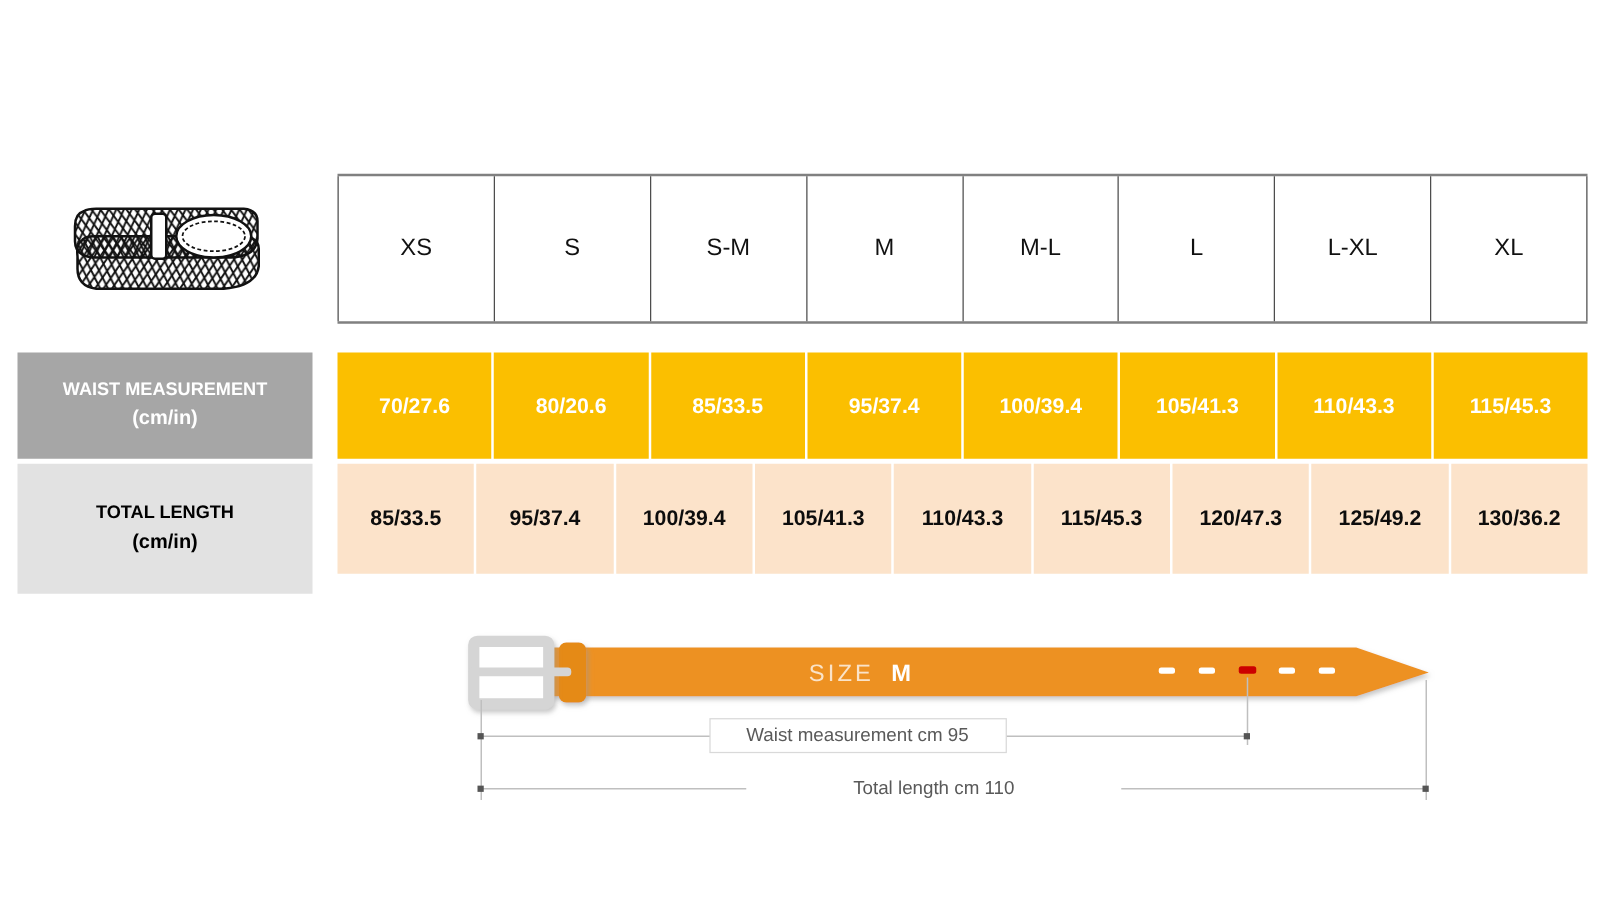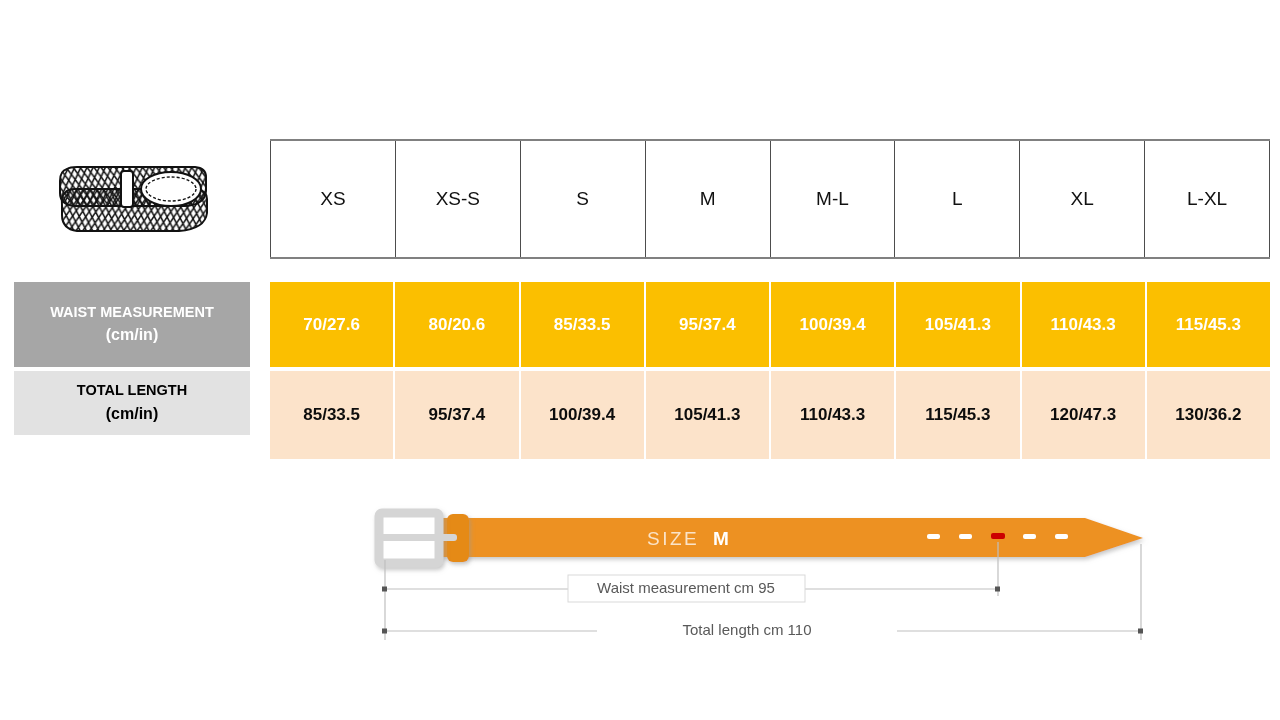--- a/index.html
+++ b/index.html
@@ -88,21 +88,21 @@
     box-sizing: border-box;
   }
   #waist-label {
     top: 282px;
     height: 85px;
     background: #A6A6A6;
     color: #ffffff;
   }
   #length-label {
     top: 371px;
-    height: 64px;
+    height: 104px;
     background: #E2E2E2;
     color: #000000;
   }
   .row-label .unit { font-size: 16px; font-weight: bold; }
 
   
   #belt-diagram {
     position: absolute;
     left: 365px;
     top: 498px;
@@ -130,27 +130,27 @@
 
     <rect x="66" y="28" width="12" height="36" rx="3" fill="#fff" stroke="#111" stroke-width="2"></rect>
 
     <ellipse cx="116" cy="46" rx="30" ry="17" fill="#fff" stroke="#111" stroke-width="2"></ellipse>
     <ellipse cx="116" cy="46" rx="25" ry="12" fill="#fff" stroke="#111" stroke-width="1.4" stroke-dasharray="3 2"></ellipse>
   </svg>
 </div>
 
 <div id="size-header-row">
   <div class="hdr-cell">XS</div>
-  <div class="hdr-cell">XS-S</div>
   <div class="hdr-cell">S</div>
+  <div class="hdr-cell">S-M</div>
   <div class="hdr-cell">M</div>
   <div class="hdr-cell">M-L</div>
   <div class="hdr-cell">L</div>
+  <div class="hdr-cell">L-XL</div>
   <div class="hdr-cell">XL</div>
-  <div class="hdr-cell">L-XL</div>
 </div>
 
 <div class="row-label" id="waist-label">
   <span>WAIST MEASUREMENT</span>
   <span class="unit">(cm/in)</span>
 </div>
 <div id="waist-row">
   <div class="data-cell waist-cell">70/27.6</div>
   <div class="data-cell waist-cell">80/20.6</div>
   <div class="data-cell waist-cell">85/33.5</div>
@@ -166,20 +166,21 @@
   <span class="unit">(cm/in)</span>
 </div>
 <div id="length-row">
   <div class="data-cell length-cell">85/33.5</div>
   <div class="data-cell length-cell">95/37.4</div>
   <div class="data-cell length-cell">100/39.4</div>
   <div class="data-cell length-cell">105/41.3</div>
   <div class="data-cell length-cell">110/43.3</div>
   <div class="data-cell length-cell">115/45.3</div>
   <div class="data-cell length-cell">120/47.3</div>
+  <div class="data-cell length-cell">125/49.2</div>
   <div class="data-cell length-cell">130/36.2</div>
 </div>
 
 <div id="belt-diagram">
   <svg viewBox="0 0 800 150" width="800" height="150">
     <defs>
       <filter id="softshadow" x="-20%" y="-20%" width="150%" height="160%">
         <feDropShadow dx="1.5" dy="2.5" stdDeviation="2" flood-color="#999" flood-opacity="0.55"></feDropShadow>
       </filter>
     </defs>

